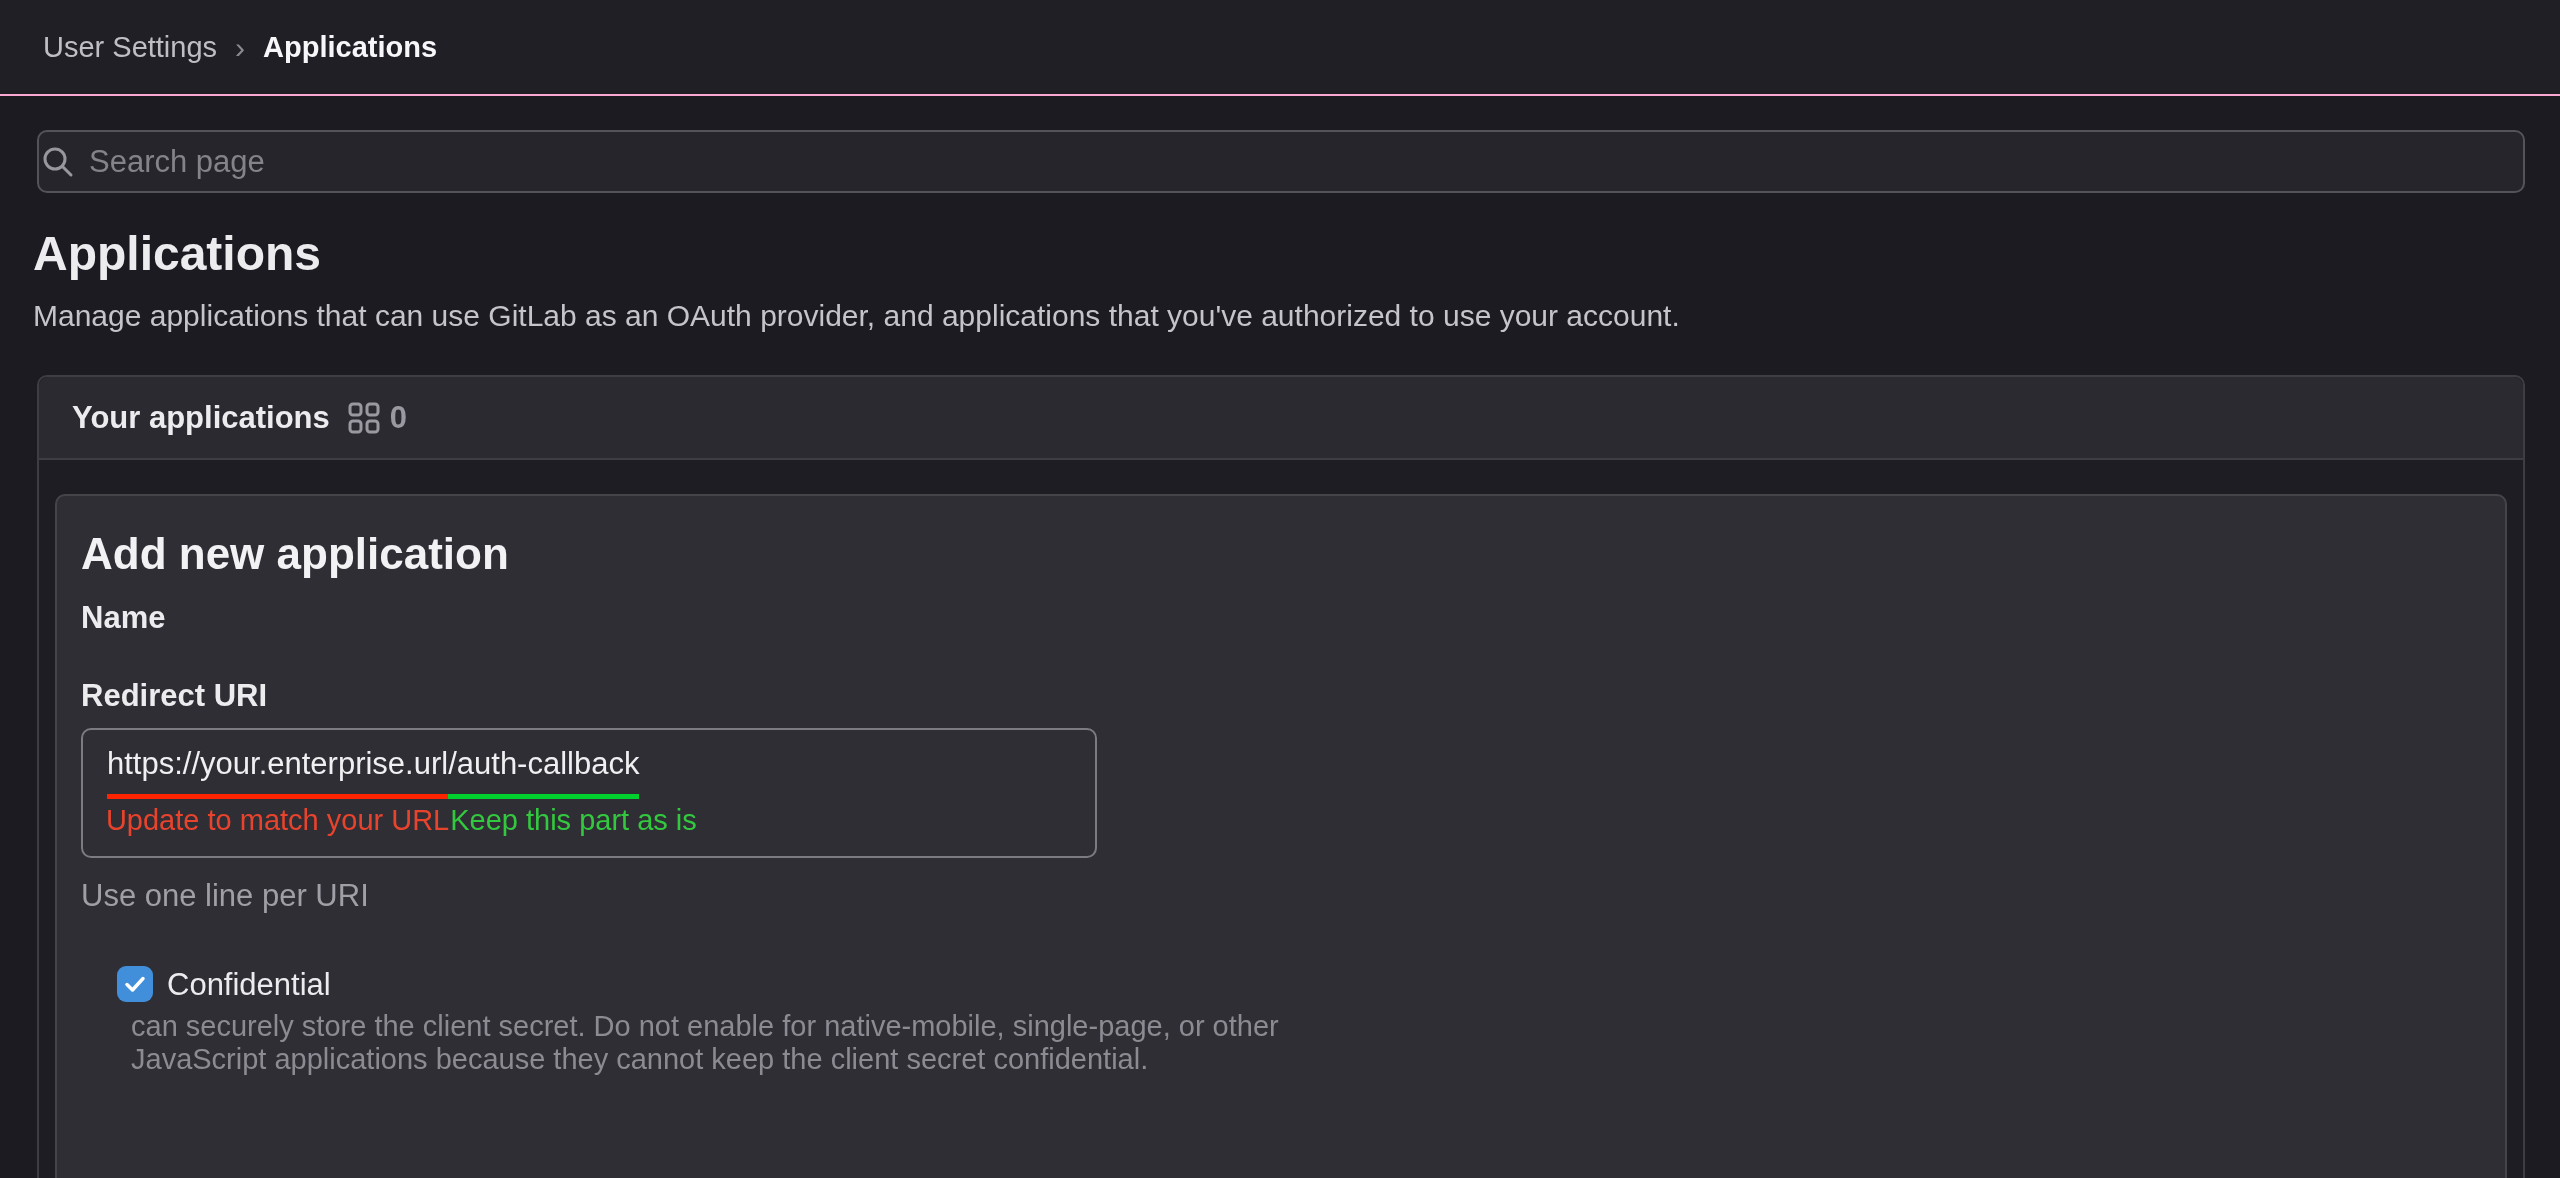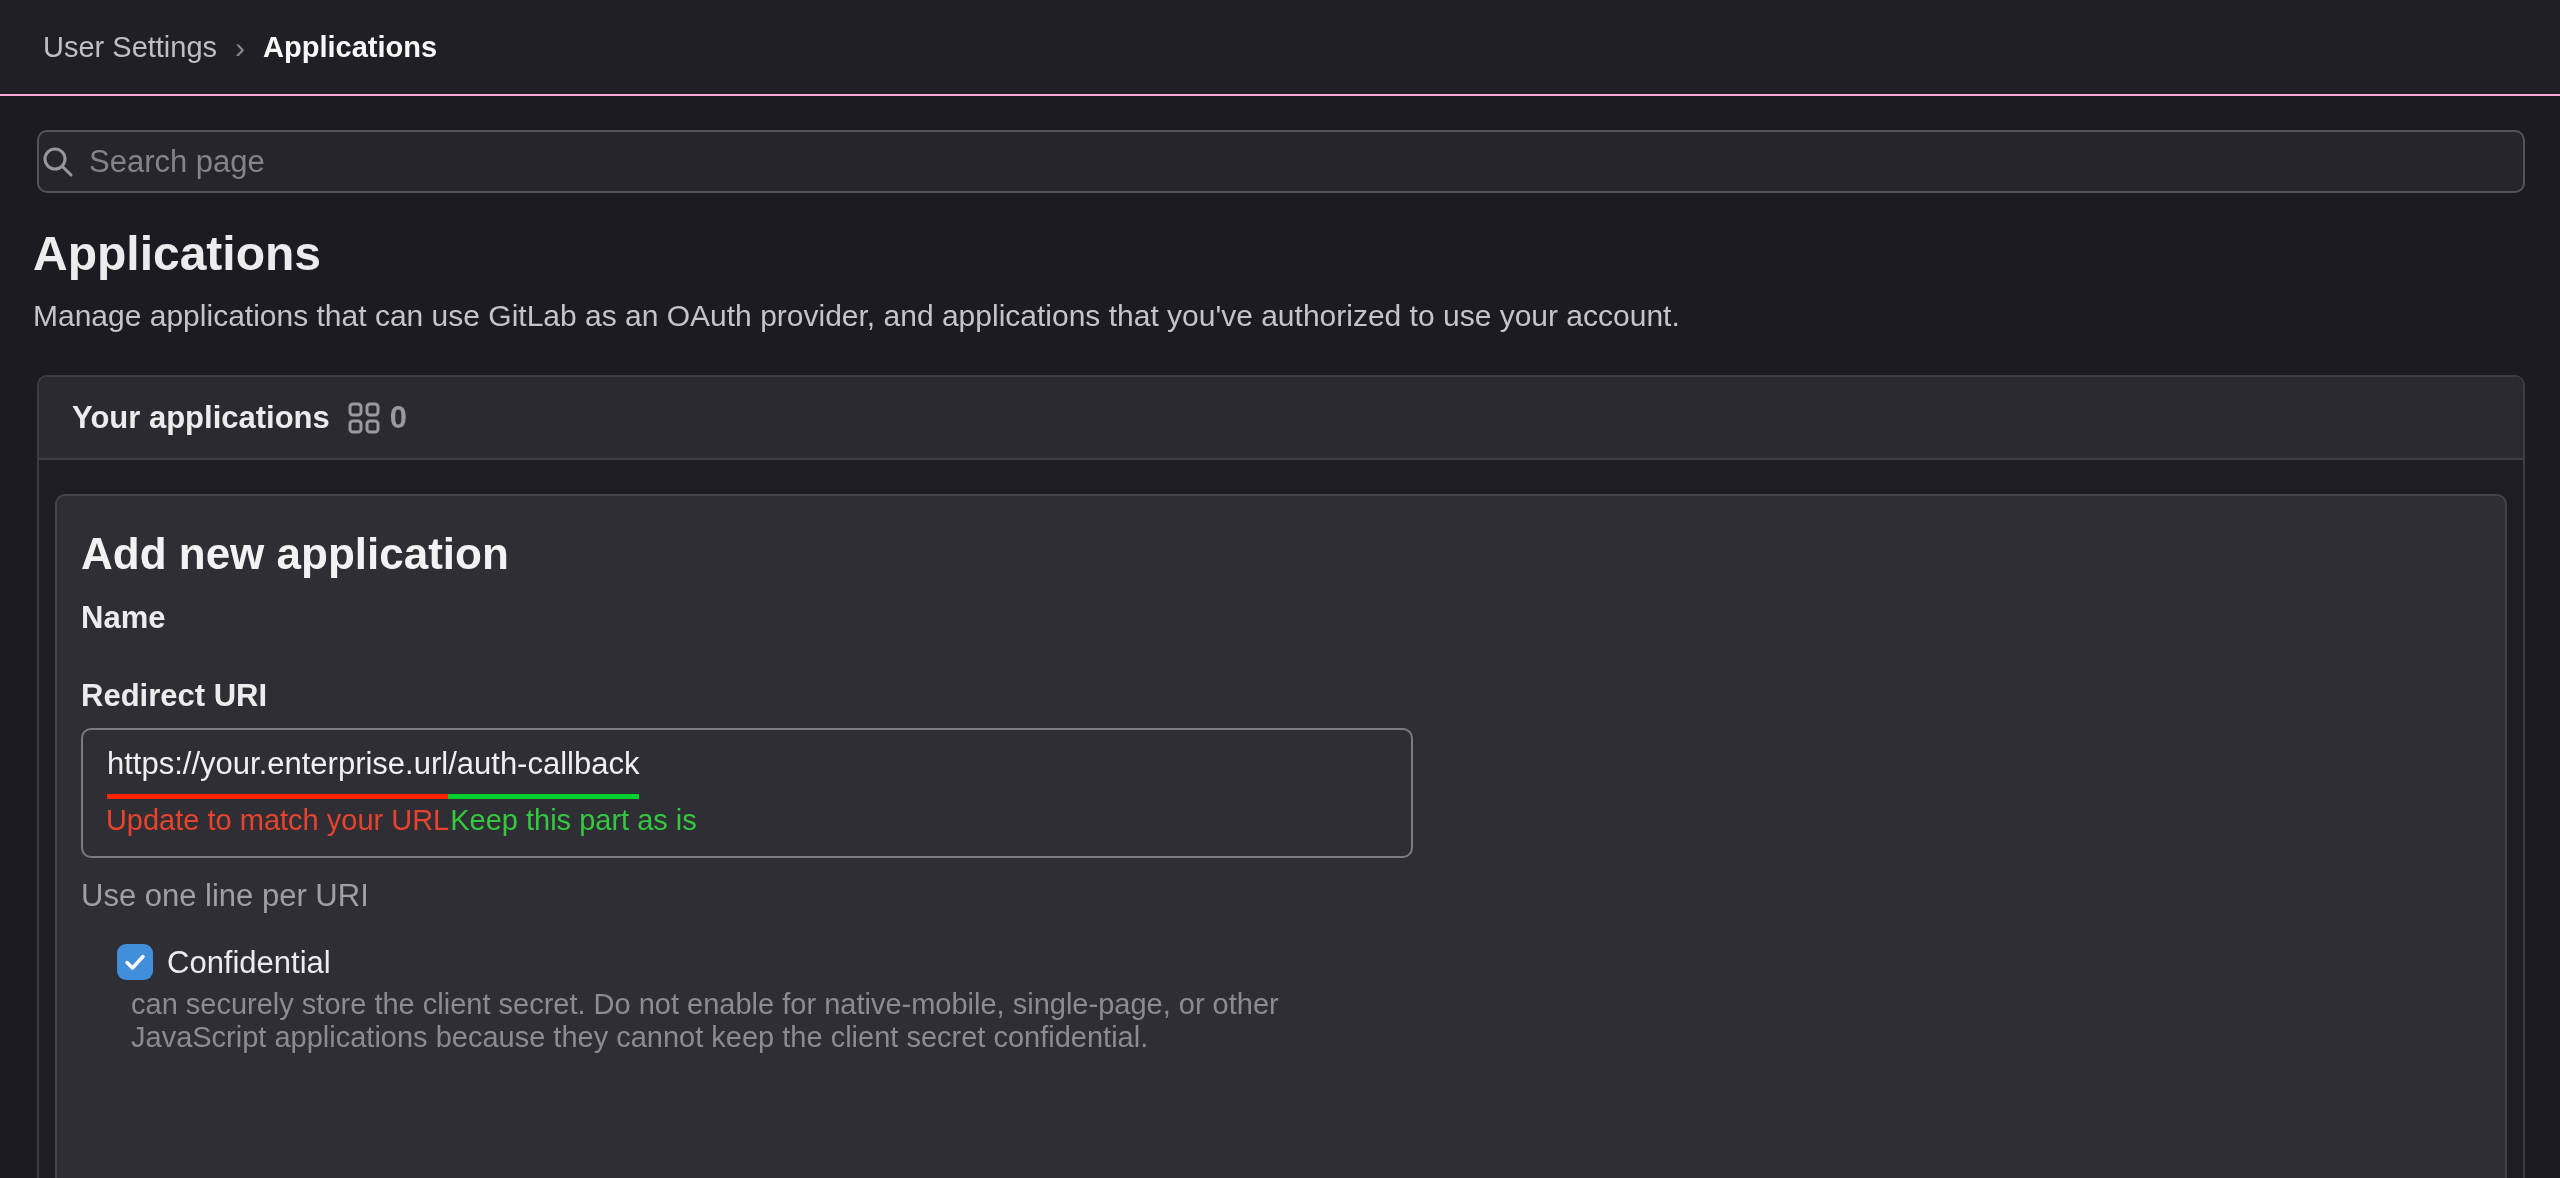--- a/index.html
+++ b/index.html
@@ -119,21 +119,21 @@
     font-size:31px;
     color:#ececef;
     outline:none;
     display:block;
   }
   .field-label.redirect { margin-top:42px; }
 
   .uri-area {
     position:relative;
     margin-top:14px;
-    width:1332px;
+    width:1016px;
     height:130px;
     border:2px solid #7c7b82;
     border-radius:10px;
     padding:16px 0 0 24px;
     font-size:31px;
     color:#f0f0f2;
     white-space:nowrap;
   }
   .uri-part { display:inline-block; position:relative; padding-bottom:12px; }
   .uri-part.red   { border-bottom:5px solid #ff2400; }
@@ -148,21 +148,21 @@
   .ann.green { color:#33c93f; left:2px; }
 
   .field-hint {
     margin-top:20px;
     font-size:31px;
     line-height:36px;
     color:#a09fa7;
   }
 
   
-  .checkbox-row { margin-top:30px; display:flex; align-items:flex-start;padding-left:36px; }
+  .checkbox-row { margin-top:52px; display:flex; align-items:flex-start;padding-left:36px; }
   .checkbox {
     width:36px; height:36px;
     background:#418fdb;
     border-radius:9px;
     display:flex; align-items:center; justify-content:center;
     cursor:pointer;
     flex:0 0 auto;
   }
   .checkbox-label {
     margin-left:14px;

